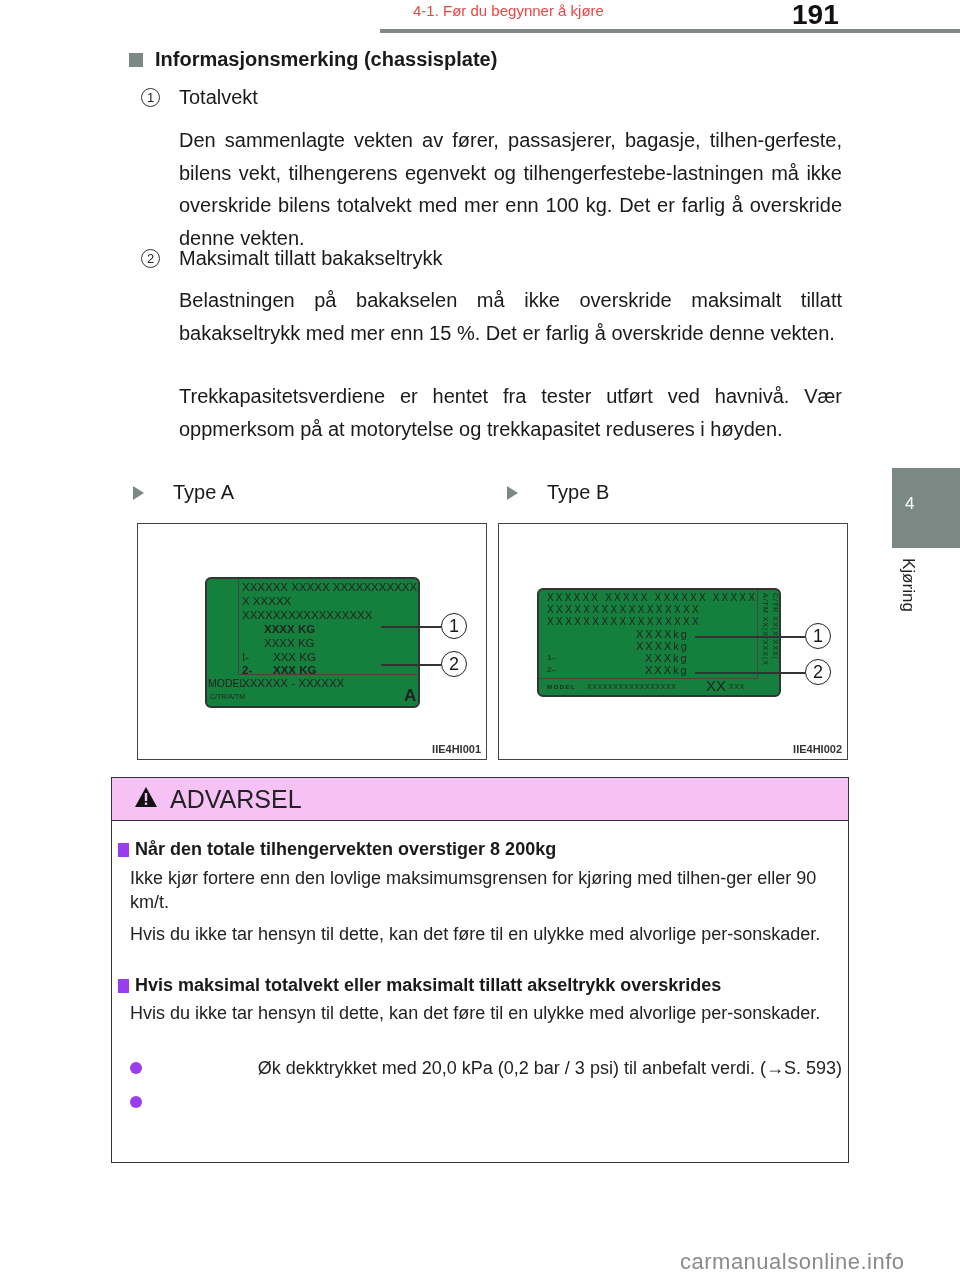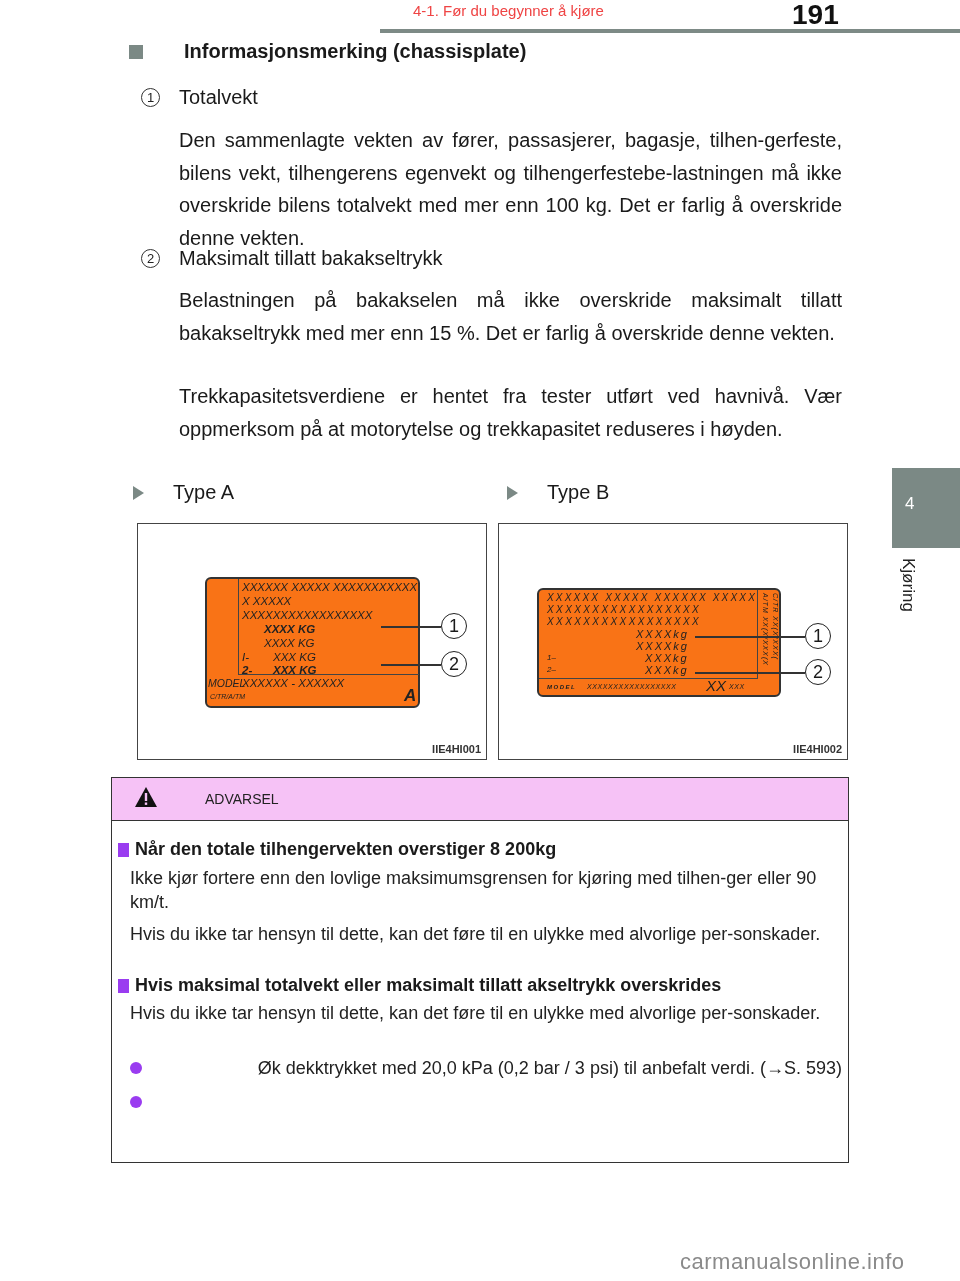--- a/index.html
+++ b/index.html
@@ -13,50 +13,50 @@
   .hdr-rule { left: 380px; top: 29px; width: 580px; height: 4px; background: #7d8a86; }
 
   
   .side-tab { left: 892px; top: 468px; width: 68px; height: 80px; background: #7b8985; }
   .side-tab-num { left: 905px; top: 494px; font-size: 17px; color: #fff; }
   .side-tab-label { left: 896px; top: 558px; width: 24px; height: 66px; }
   .side-tab-label span { display: block; transform: rotate(90deg); transform-origin: left top;
          position: absolute; left: 22px; top: 0; font-size: 17px; white-space: nowrap; color: #222; }
 
   
-  .sec-title { left: 129px; top: 40px; font-size: 20px; font-weight: bold; display: flex; align-items: center; gap: 29px; }
+  .sec-title { left: 129px; top: 48px; font-size: 20px; font-weight: bold; display: flex; align-items: center; }
   .sq { display: inline-block; width: 14px; height: 14px; background: #7b8985; margin-right: 12px; }
 
   .num-circle { display: inline-flex; width: 19px; height: 19px; border: 1.3px solid #333; border-radius: 50%;
          align-items: center; justify-content: center; font-size: 13px; color: #222; box-sizing: border-box; }
   .item-row { left: 141px; display: flex; align-items: center; font-size: 20px; }
   .item-row .num-circle { margin-right: 19px; }
 
   .para { left: 179px; width: 663px; font-size: 20px; line-height: 32.5px; text-align: justify; }
 
   
   .fig-label { font-size: 20px; display: flex; align-items: center; gap: 16px; }
   .tri { width: 0; height: 0; border-top: 7px solid transparent; border-bottom: 7px solid transparent;
          border-left: 11px solid #7b8985; margin-right: 13px; }
 
   
   .fig { top: 523px; width: 350px; height: 237px; border: 1.5px solid #444; background: #fff; box-sizing: border-box; }
   .fig-id { position: absolute; right: 5px; bottom: 4px; font-size: 11px; color: #333; font-weight: bold; }
-  .plate { position: absolute; border: 2px solid #333; border-radius: 6px; background: #f97316; box-sizing: border-box; font-style: italic; }
+  .plate { position: absolute; border: 2px solid #333; border-radius: 6px; background: #15803d; box-sizing: border-box; }
   .pl-text { position: absolute; font-family: "Liberation Sans", sans-serif; color: #222; white-space: nowrap; line-height: 1; }
   .callout { position: absolute; width: 26px; height: 26px; border: 1.5px solid #222; border-radius: 50%;
          display: flex; align-items: center; justify-content: center; font-size: 18px; background: #fff; box-sizing: border-box; }
   .cline { position: absolute; height: 1.5px; background: #333; }
 
   
   .warn { left: 111px; top: 777px; width: 738px; height: 386px; border: 1.5px solid #333; box-sizing: border-box; }
   .warn-hdr { position: absolute; left: 0; top: 0; right: 0; height: 42px; background: #f6c2f6; border-bottom: 1.5px solid #333;
          display: flex; align-items: center; }
   .warn-hdr .wicon { margin-left: 22px; margin-right: 12px; }
-  .warn-hdr span.t { font-size: 14px; color: #222; margin-left: 35px; }
+  .warn-hdr span.t { font-size: 25px; color: #222; }
   .w-title { position: absolute; left: 6px; font-size: 18px; font-weight: bold; display: flex; align-items: center; }
   .sqp { display: inline-block; width: 11px; height: 14px; background: #9a3cf0; margin-right: 6px; }
   .w-para { position: absolute; left: 18px; width: 712px; font-size: 18px; line-height: 24px; color: #222; }
   .w-bullet { position: absolute; left: 18px; width: 712px; font-size: 18px; line-height: 25px; padding-left: 14px; box-sizing: border-box; color:#222; }
   .dot { position: absolute; left: 0; top: 6px; width: 12px; height: 12px; border-radius: 50%; background: #9a3cf0; }
 
   .watermark { left: 680px; top: 1249px; font-size: 22px; color: #8a8a8a; letter-spacing: 0.5px; }
 </style>
 </head>
 <body>

